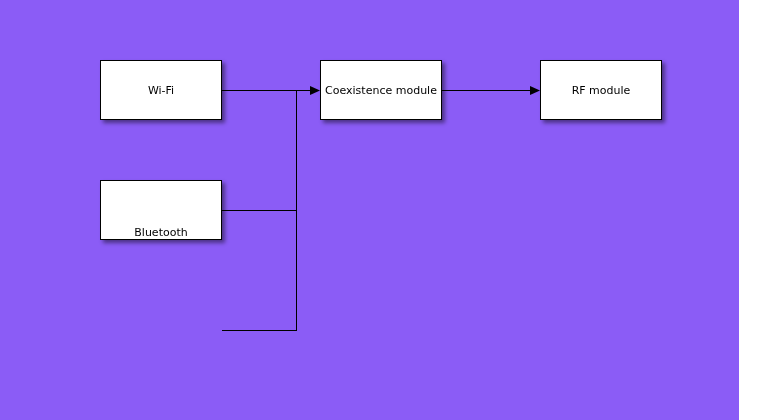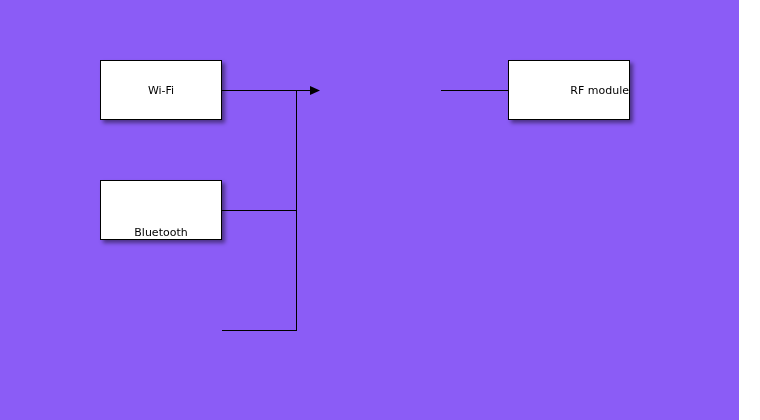--- a/index.html
+++ b/index.html
@@ -34,21 +34,21 @@
     align-items: center;
     justify-content: center;
     font-size: 11px;
     color: #000000;
     white-space: nowrap;
   }
   .node-wifi        { left: 100px; top: 60px;  }
   .node-bluetooth   { left: 100px; top: 180px; align-items: flex-end; }
   .node-802154      { left: 100px; top: 300px; }
   .node-coexistence { left: 320px; top: 60px;  }
-  .node-rf          { left: 508px; top: 60px; justify-content: flex-end;  }
+  .node-rf          { left: 540px; top: 60px;  }
 </style>
 </head>
 <body>
 
 <div class="canvas">
 
   <svg class="connectors" viewBox="0 0 760 420" xmlns="http://www.w3.org/2000/svg" shape-rendering="crispEdges">
 
     <line x1="222" y1="90.5" x2="311" y2="90.5" stroke="#000000" stroke-width="1"></line>
     <polygon points="320,90.5 310,86 310,95" fill="#000000" shape-rendering="auto"></polygon>
@@ -65,18 +65,21 @@
 
   <div class="node node-wifi">
     <span>Wi-Fi</span>
   </div>
 
   <div class="node node-bluetooth">
     <span>Bluetooth</span>
   </div>
 
 
+  <div class="node node-coexistence">
+    <span>Coexistence module</span>
+  </div>
 
   <div class="node node-rf">
     <span>RF module</span>
   </div>
 
 </div>
 
 </body></html>

